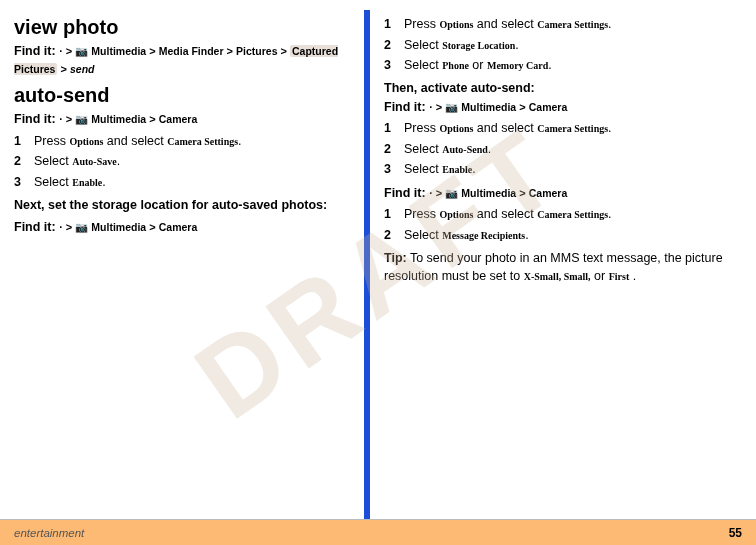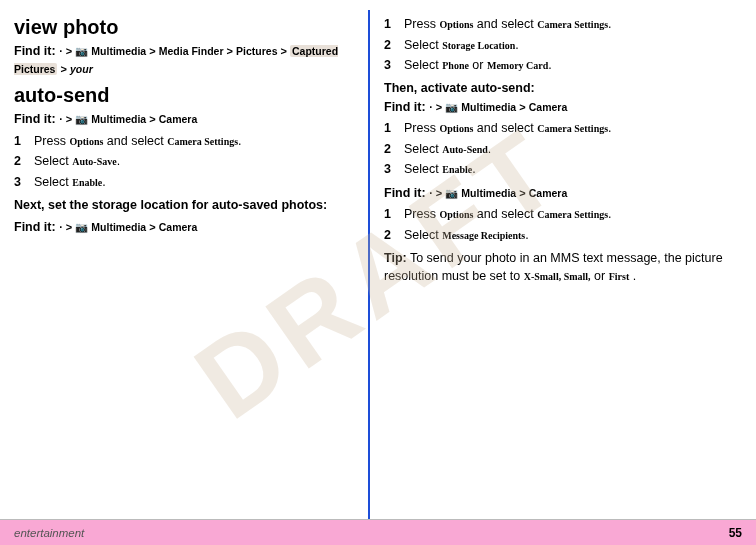--- a/index.html
+++ b/index.html
@@ -17,21 +17,21 @@
     .page-container {
       display: flex;
       width: 756px;
       height: 545px;
       padding: 10px 0 0 0;
     }
 
     .left-col {
       width: 370px;
       padding: 6px 18px 6px 14px;
-      border-right: 2px solid #1d4ed8;
+      border-right: 6px solid #1d4ed8;
       overflow: hidden;
     }
 
     .right-col {
       width: 386px;
       padding: 6px 14px 6px 14px;
       overflow: hidden;
     }
 
     .section-title {
@@ -124,21 +124,21 @@
     .tip-bold {
       font-weight: bold;
     }
 
     .footer-bar {
       position: absolute;
       bottom: 0;
       left: 0;
       width: 756px;
       height: 26px;
-      background: #f9a8d4;
+      background: #fdba74;
       display: flex;
       align-items: center;
       justify-content: space-between;
       padding: 0 14px;
       border-top: 1px solid #bbb;
     }
 
     .footer-left {
       font-size: 11.5px;
       font-style: italic;
@@ -204,21 +204,21 @@
         <span class="dot-icon">·</span>
         <span> &gt; </span>
         <span class="nav-bold">📷 Multimedia</span>
         <span> &gt; </span>
         <span class="nav-bold">Media Finder</span>
         <span> &gt; </span>
         <span class="nav-bold">Pictures</span>
         <span> &gt; </span>
         <span class="nav-bold highlight-row">Captured Pictures</span>
         <span> &gt; </span>
-        <span class="nav-italic">your</span>
+        <span class="nav-italic">send</span>
       </span>
     </div>
 
     <div class="section-divider"></div>
 
     <div class="section-title">auto-send</div>
 
 
 
     <div class="find-it-label">

